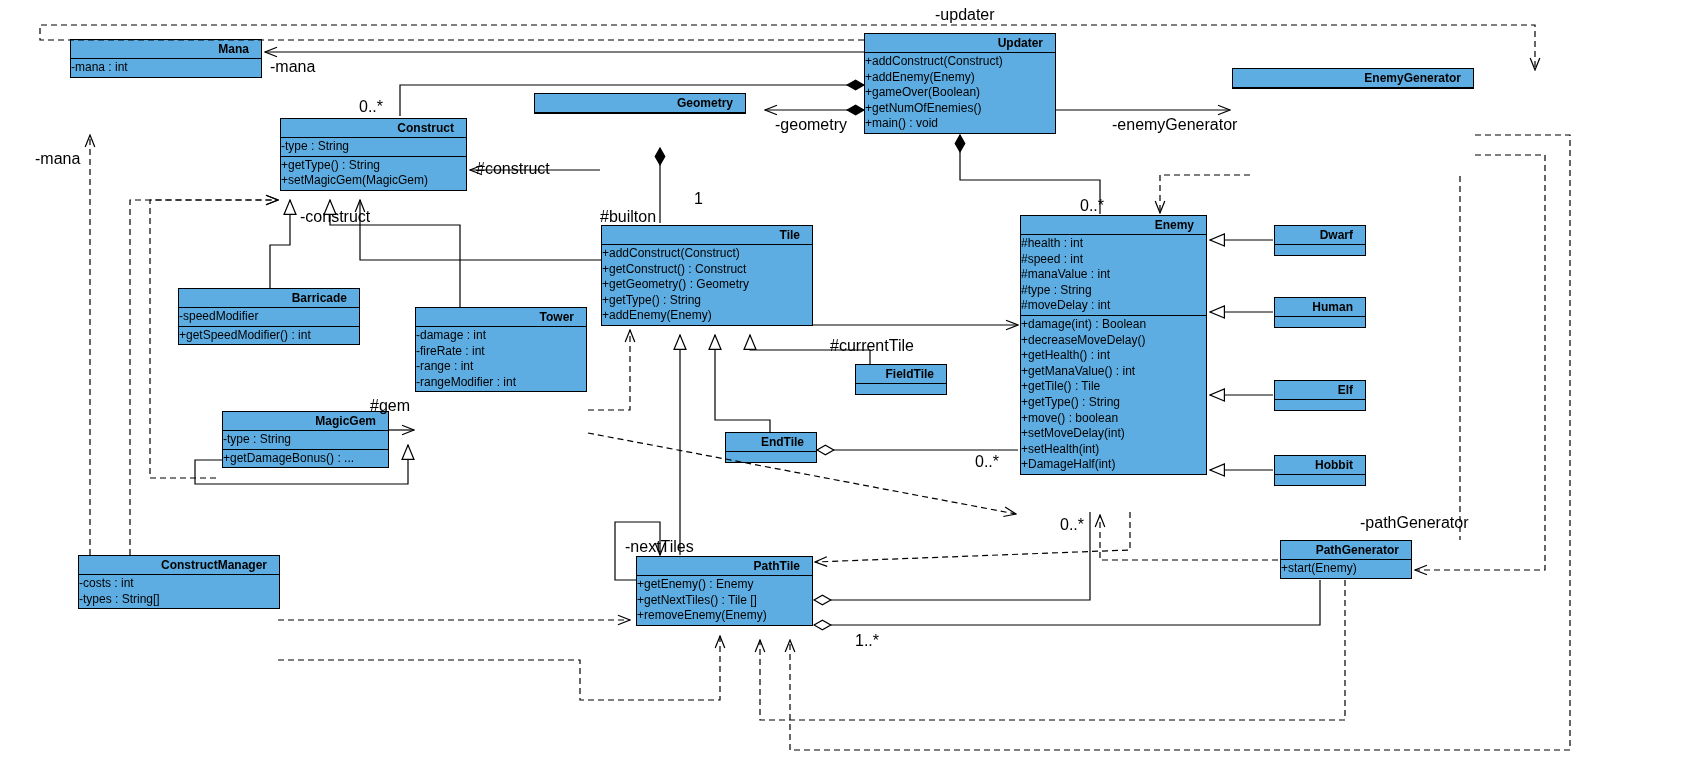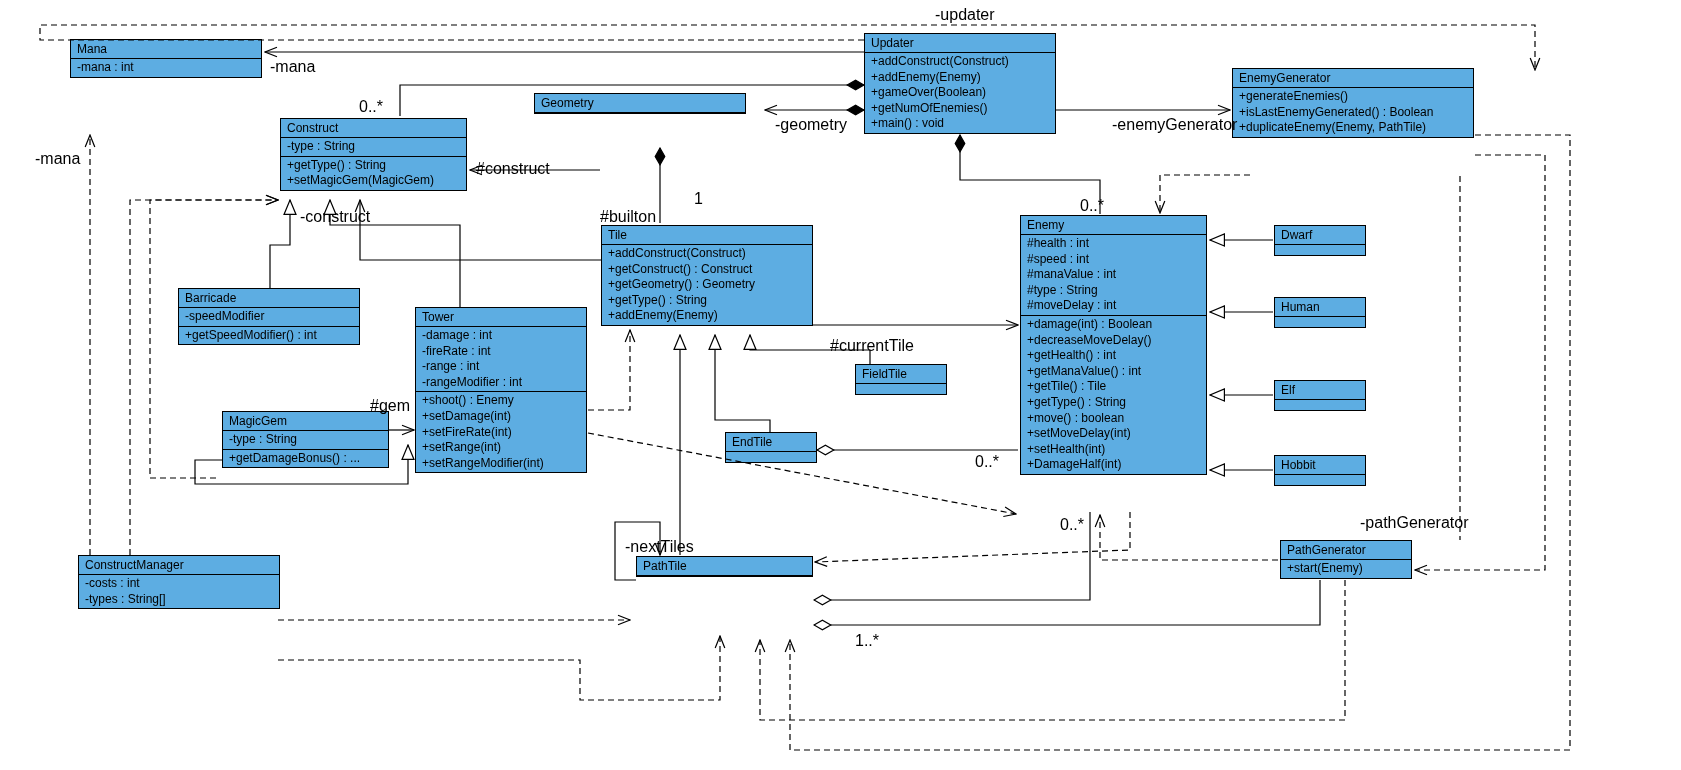--- a/index.html
+++ b/index.html
@@ -1,18 +1,18 @@
 <!DOCTYPE html>
 <html><head>
 <meta charset="utf-8">
 <style>
 body{margin:0;font-family:sans-serif;font-size:12px;background:#fff;width:1681px;height:770px;position:relative}
 .cls{position:absolute;background:#5dade2;border:1.5px solid #000}
-.cls .hdr{font-weight:normal;text-align:left;padding:2px 6px;border-bottom:1.5px solid #000}
-.cls .sec{padding:1px 6px;border-bottom:1.5px solid #000}
+.cls .hdr{font-weight:bold;text-align:right;padding:2px 12px;border-bottom:1.5px solid #000}
+.cls .sec{padding:1px 0;border-bottom:1.5px solid #000}
 .cls .sec:last-child{border-bottom:none}
 .cls .sec div{white-space:nowrap;line-height:1.3}
 svg{position:absolute;top:0;left:0;width:1681px;height:770px;pointer-events:none}
 .lbl{position:absolute;font-size:16px;background:transparent}
 </style>
 </head>
 <body>
 
 <div class="cls" style="left:70px;top:39px;width:190px">
  <div class="hdr">Mana</div>
@@ -42,51 +42,39 @@
       <div>+addConstruct(Construct)</div>
       <div>+addEnemy(Enemy)</div>
       <div>+gameOver(Boolean)</div>
       <div>+getNumOfEnemies()</div>
       <div>+main() : void</div>
     </div>
 </div>
 
 <div class="cls" style="left:1232px;top:68px;width:240px">
  <div class="hdr">EnemyGenerator</div>
- <div class="sec">
-      <div>+generateEnemies()</div>
-      <div>+isLastEnemyGenerated() : Boolean</div>
-      <div>+duplicateEnemy(Enemy, PathTile)</div>
-    </div>
 </div>
 
 <div class="cls" style="left:178px;top:288px;width:180px">
  <div class="hdr">Barricade</div>
  <div class="sec">
       <div>-speedModifier</div>
     </div>
  <div class="sec">
       <div>+getSpeedModifier() : int</div>
     </div>
 </div>
 
 <div class="cls" style="left:415px;top:307px;width:170px">
  <div class="hdr">Tower</div>
  <div class="sec">
       <div>-damage : int</div>
       <div>-fireRate : int</div>
       <div>-range : int</div>
       <div>-rangeModifier : int</div>
-    </div>
- <div class="sec">
-      <div>+shoot() : Enemy</div>
-      <div>+setDamage(int)</div>
-      <div>+setFireRate(int)</div>
-      <div>+setRange(int)</div>
-      <div>+setRangeModifier(int)</div>
     </div>
 </div>
 
 <div class="cls" style="left:222px;top:411px;width:165px">
  <div class="hdr">MagicGem</div>
  <div class="sec">
       <div>-type : String</div>
     </div>
  <div class="sec">
       <div>+getDamageBonus() : ...</div>
@@ -148,20 +136,25 @@
     <div class="hdr">FieldTile</div>
     <div class="sec" style="height:8px"></div>
   </div>
 <div class="cls" style="left:725px;top:432px;width:90px">
     <div class="hdr">EndTile</div>
     <div class="sec" style="height:8px"></div>
   </div>
 
 <div class="cls" style="left:636px;top:556px;width:175px">
  <div class="hdr">PathTile</div>
+ <div class="sec">
+      <div>+getEnemy() : Enemy</div>
+      <div>+getNextTiles() : Tile []</div>
+      <div>+removeEnemy(Enemy)</div>
+    </div>
 </div>
 
 <div class="cls" style="left:1280px;top:540px;width:130px">
  <div class="hdr">PathGenerator</div>
  <div class="sec">
       <div>+start(Enemy)</div>
     </div>
 </div>
 
 <div class="cls" style="left:78px;top:555px;width:200px">

